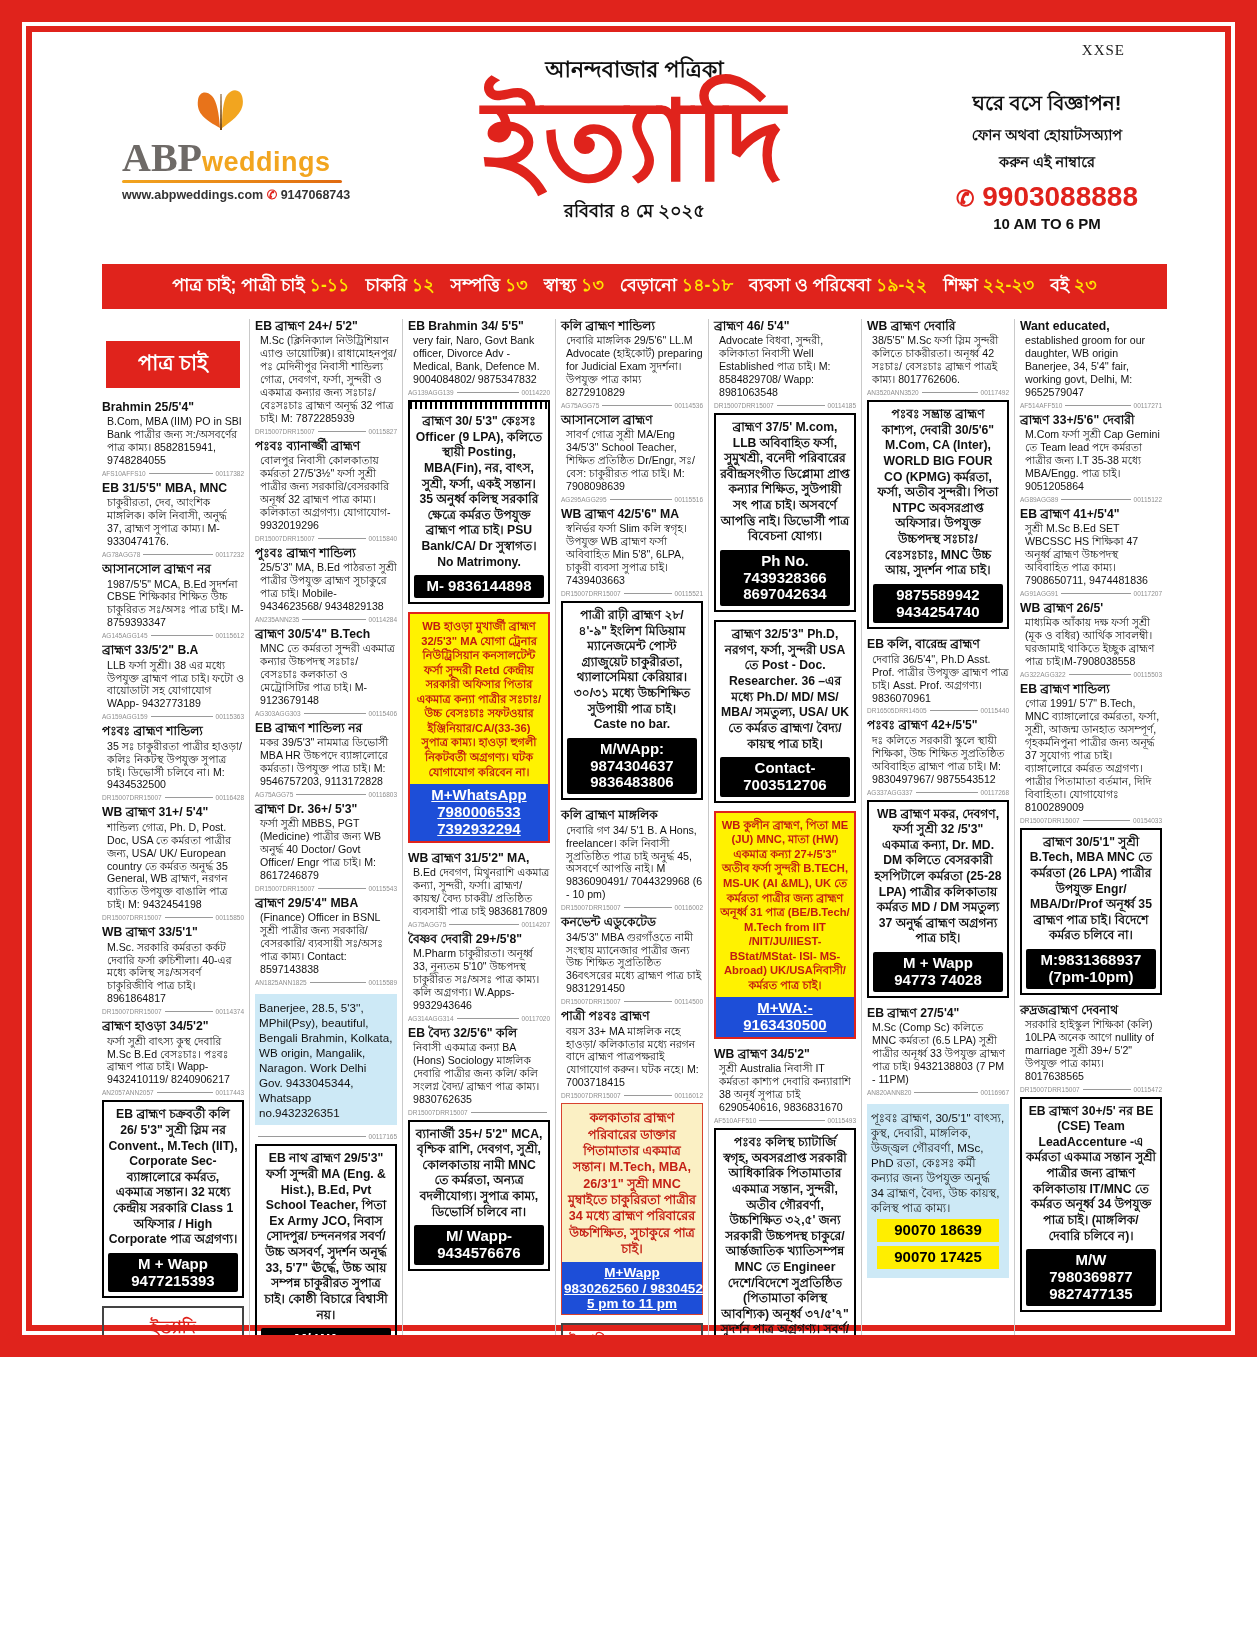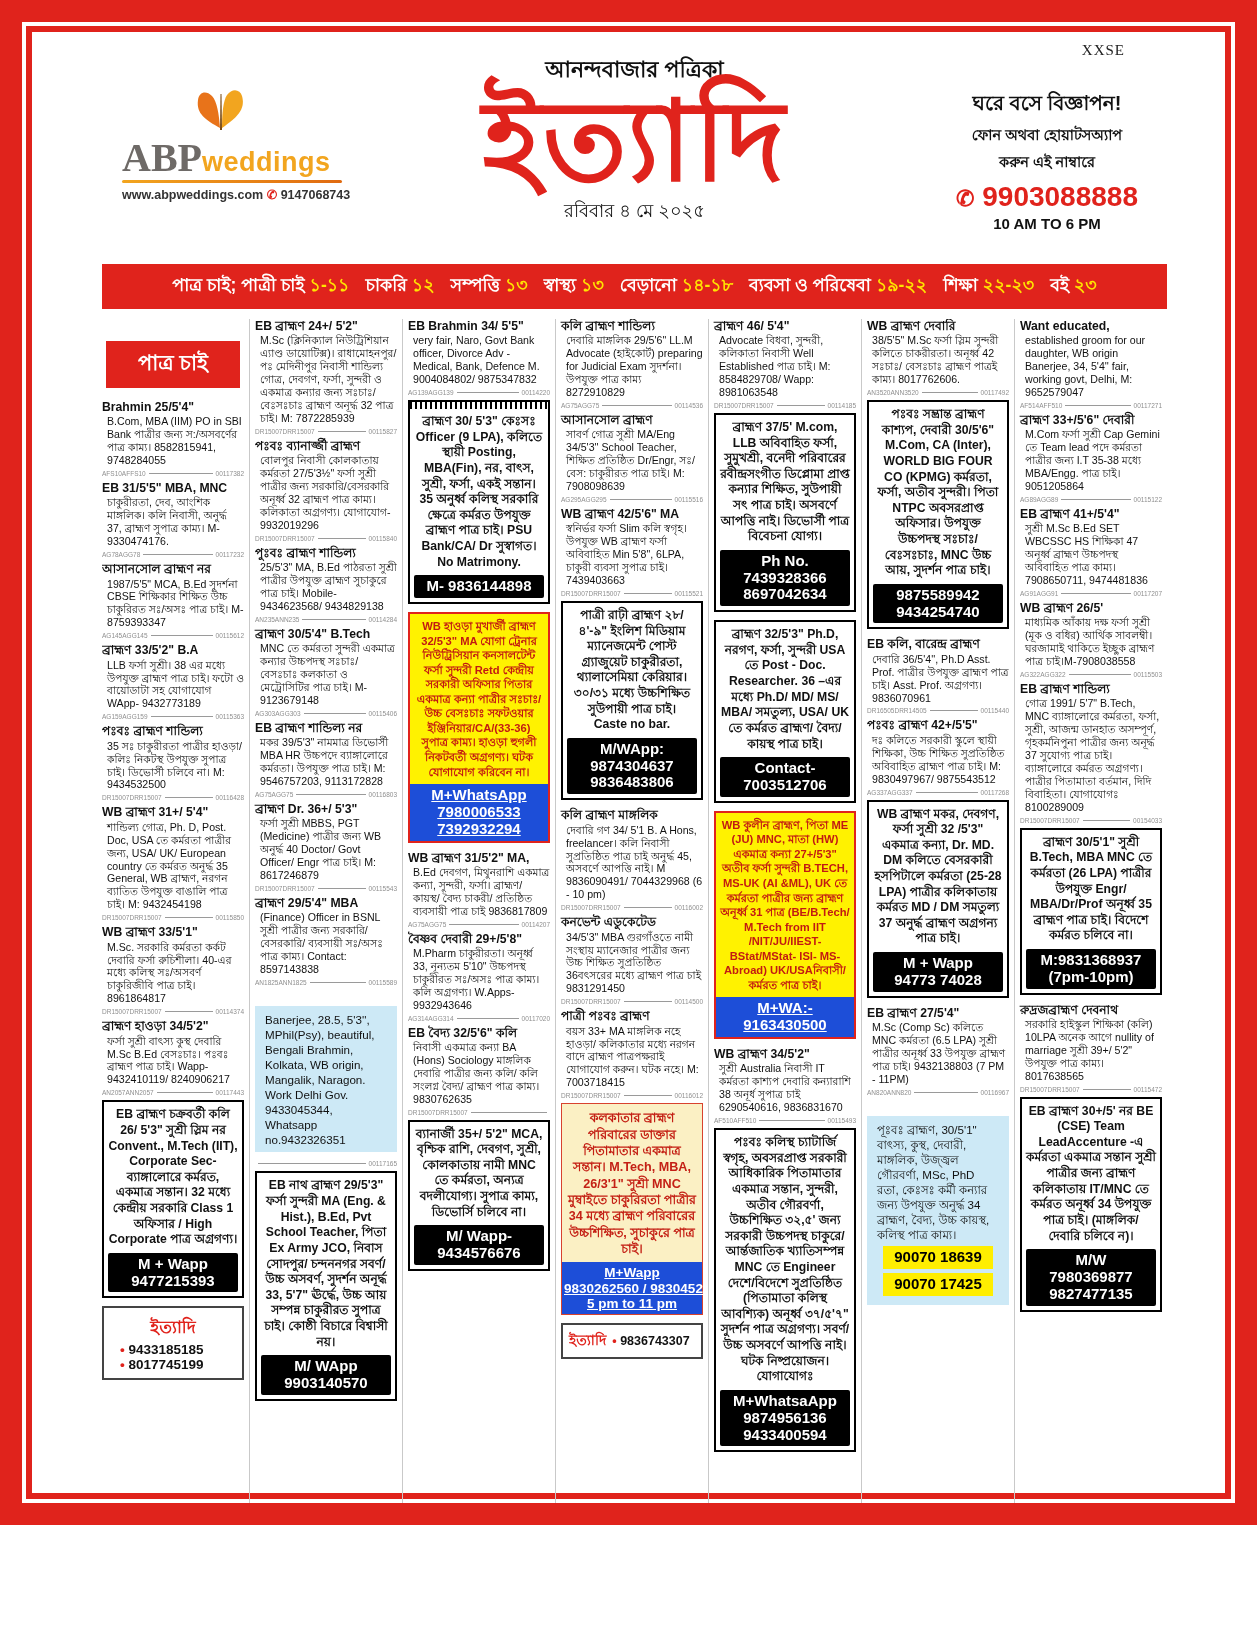--- a/index.html
+++ b/index.html
@@ -1,36 +1,36 @@
 <!DOCTYPE html>
 <html><head>
 <meta charset="utf-8">
 <style>
   html,body{margin:0;padding:0;background:#fff;}
-  .page{width:1257px;height:1525px;box-sizing:border-box;border:22px solid #e0231c;
+  .page{width:1257px;height:1357px;box-sizing:border-box;border:22px solid #e0231c;
         box-shadow:inset 0 0 0 4px #fff, inset 0 0 0 10px #e0231c;
         background:#fff;position:relative;overflow:hidden;
         font-family:"Liberation Sans",sans-serif;color:#111;}
   .content{padding:14px 68px 0 80px;}
   
   .header{position:relative;height:222px;}
   .corner-mark{position:absolute;top:6px;right:42px;font-family:"Liberation Serif",serif;
         font-size:15px;letter-spacing:1px;color:#222;}
   .logo{position:absolute;left:20px;top:48px;width:250px;text-align:left;}
   .butterfly{margin-left:70px;}
   .brand{line-height:1;}
   .brand .abp{font-family:"Liberation Serif",serif;font-size:40px;color:#6e6a67;font-weight:bold;}
   .brand .wed{font-size:27px;color:#f2a51f;font-weight:bold;letter-spacing:.5px;}
   .brand-swoosh{height:3px;background:linear-gradient(90deg,#f2a51f,#e06a10);border-radius:3px;margin:2px 0 4px;width:220px;}
   .site-line{font-size:12.5px;color:#333;font-weight:bold;}
   .site-line .ph{color:#e0231c;}
   .masthead{position:absolute;left:0;right:0;top:0;text-align:center;}
   .masthead-small{font-size:22px;font-weight:bold;color:#111;margin-top:16px;}
   .masthead-big{font-size:112px;line-height:.95;font-weight:bold;color:#e0231c;letter-spacing:2px;}
-  .date-line{font-size:18px;font-weight:normal;color:#111;margin-top:2px;}
+  .date-line{font-size:18px;font-weight:bold;color:#111;margin-top:2px;}
   .promo{position:absolute;right:10px;top:52px;width:220px;text-align:center;}
   .promo .l1{font-size:20px;font-weight:bold;}
   .promo .l2,.promo .l3{font-size:14.5px;font-weight:bold;margin-top:3px;}
   .promo .phone{font-size:28px;font-weight:bold;color:#e0231c;margin-top:6px;white-space:nowrap;}
   .promo .phone .ic{font-size:22px;}
   .promo .hours{font-size:15px;font-weight:bold;margin-top:2px;}
   
   .catbar{background:#e0231c;color:#fff;text-align:center;font-weight:bold;font-size:17.5px;
         padding:8px 4px;margin-top:6px;}
   .cat-seg{margin:0 8px;white-space:nowrap;}
@@ -53,21 +53,21 @@
   .box-body{white-space:pre-line;}
   .band{background:#000;color:#fff;font-weight:bold;text-align:center;padding:3px 2px;
         margin-top:5px;font-size:15px;line-height:1.12;border-radius:2px;}
   .band div{white-space:nowrap;}
   .band.band-red{background:#1d4ed8;border-radius:0;text-decoration:underline;}
   .band.band-yellow{background:#ffee00;color:#000;border-radius:0;}
   .band.solo{margin-top:4px;}
   .ad-yellow{background:#fff200;border:2px solid #e0231c;color:#c21a12;font-weight:bold;
         text-align:center;font-size:11.2px;line-height:1.3;padding:5px 3px 0;margin:4px 0 8px;}
   .ad-yellow .band{margin:5px -3px 0;}
-  .ad-blue{background:#cde9f6;padding:6px 10px 5px;font-size:11.6px;line-height:1.3;margin:20px 0 8px;}
+  .ad-blue{background:#cde9f6;padding:6px 4px 5px;font-size:11.6px;line-height:1.3;margin:8px 0 8px;}
   .ad-blue .band{margin:4px 6px;}
   .ad-cream{background:#fbf0c4;border:1px solid #d8422e;color:#c42015;font-weight:bold;
         text-align:center;font-size:12.6px;line-height:1.3;padding:6px 4px 0;margin:4px 0 8px;}
   .ad-cream .band{margin:5px -4px 0;font-size:13.5px;}
   .ad-ityadi{border:2px solid #444;padding:6px 6px;margin:8px 0;}
   .ad-ityadi .ityadi-title{display:block;color:#e0231c;font-weight:bold;font-size:17px;text-align:center;}
   .ad-ityadi .ityadi-phone{font-weight:bold;font-size:13.5px;padding-left:10px;}
   .ad-ityadi .ityadi-phone::before{content:"• ";color:#e0231c;}
   .ad-ityadi.inline{display:flex;align-items:center;gap:6px;padding:4px 6px;}
   .ad-ityadi.inline .ityadi-title{display:inline;font-size:14px;}

